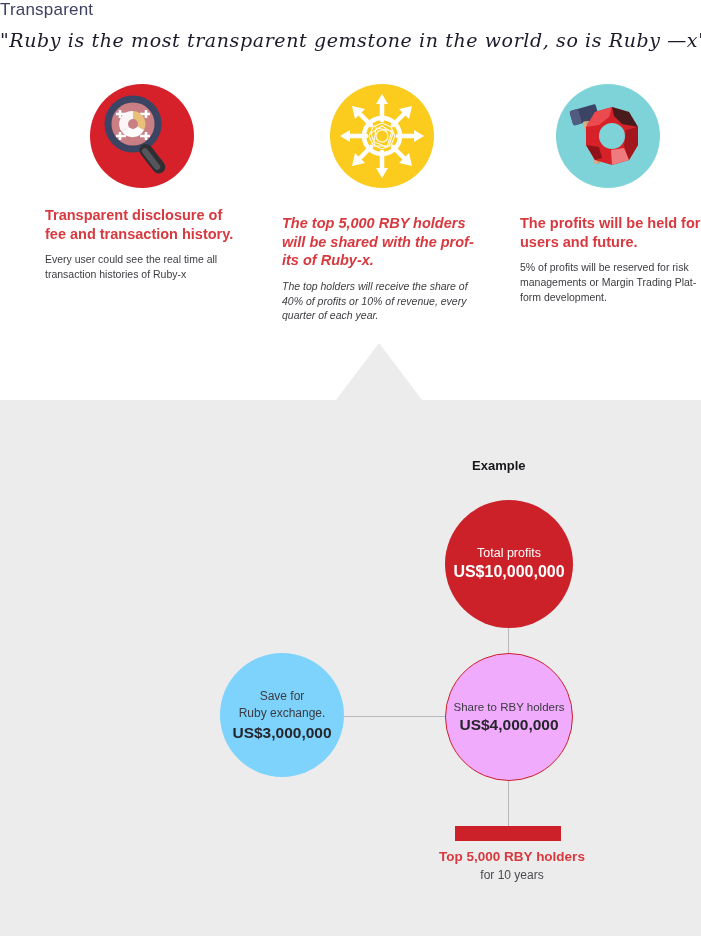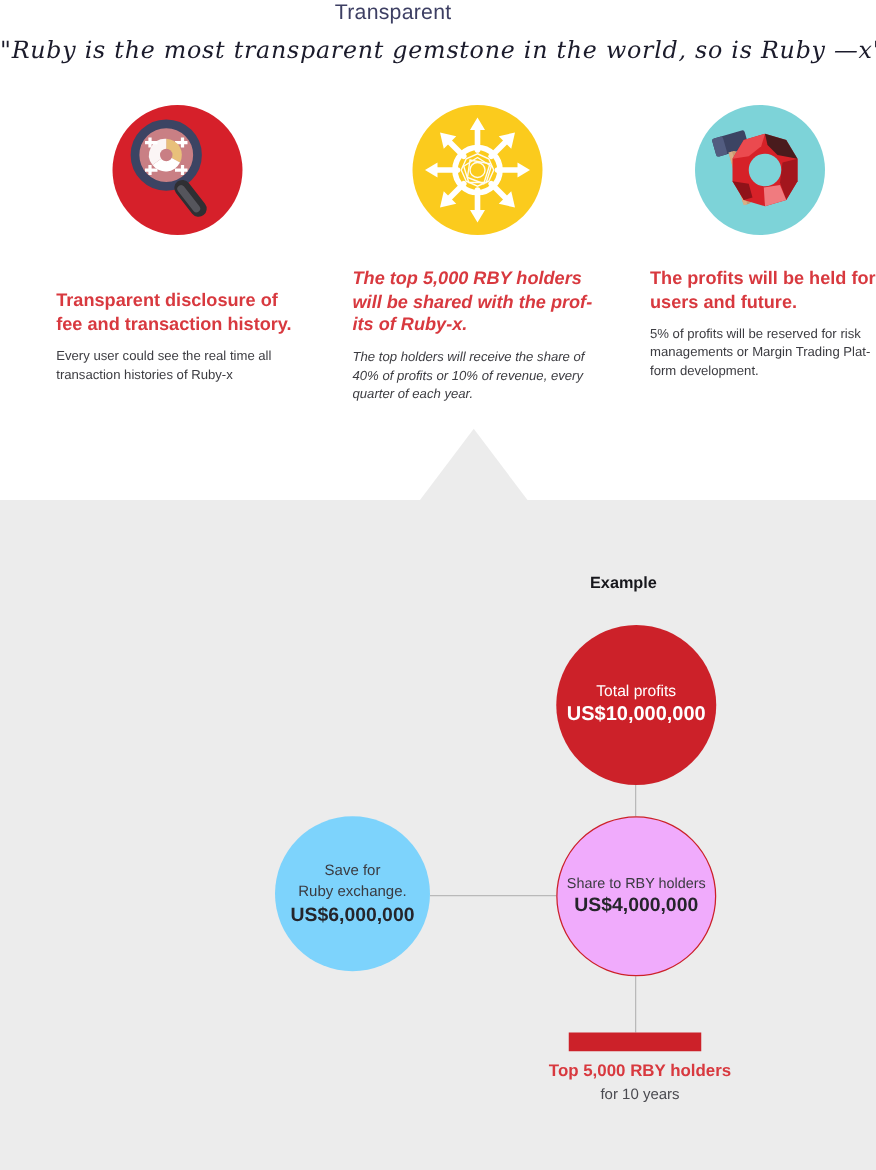--- a/index.html
+++ b/index.html
@@ -14,21 +14,21 @@
     font-family: "Liberation Sans", sans-serif;
     overflow: hidden;
   }
 
   
   .section-title {
     position: absolute;
     top: 0px;
     left: 0;
     width: 629px;
-    text-align: center;
+    text-align: left;
     font-size: 17px;
     color: #3d3f63;
     letter-spacing: 0.2px;
   }
   .tagline {
     position: absolute;
     top: 29px;
     left: 0;
     width: 701px;
     text-align: center;
@@ -69,21 +69,21 @@
   .feature.col2 .icon-circle { margin-left: 48px; }
   .feature.col3 .icon-circle { margin-left: 36px; }
 
   .icon-circle svg { position: absolute; left: 0; top: 0; }
 
   .feature-head {
     font-size: 14.5px;
     font-weight: bold;
     line-height: 1.28;
     color: #d8393f;
-    margin-top: 44px;
+    margin-top: 18px;
   }
   .feature.col2 .feature-head,
   .feature.col3 .feature-head { margin-top: 26px; }
 
   .feature-body {
     font-size: 10.5px;
     line-height: 1.42;
     color: #3c3c41;
     margin-top: 9px;
     width: 190px;
@@ -314,21 +314,21 @@
   <div class="conn-v-bot"></div>
 
   <div class="node node-total">
     <div class="n-label">Total profits</div>
     <div class="n-value">US$10,000,000</div>
   </div>
 
   <div class="node node-save">
     <div class="n-label">Save for</div>
     <div class="n-label">Ruby exchange.</div>
-    <div class="n-value">US$6,000,000</div>
+    <div class="n-value">US$3,000,000</div>
   </div>
 
   <div class="node node-share">
     <div class="n-label">Share to RBY holders</div>
     <div class="n-value">US$4,000,000</div>
   </div>
 
   <div class="red-bar"></div>
 
   <div class="bottom-block">

